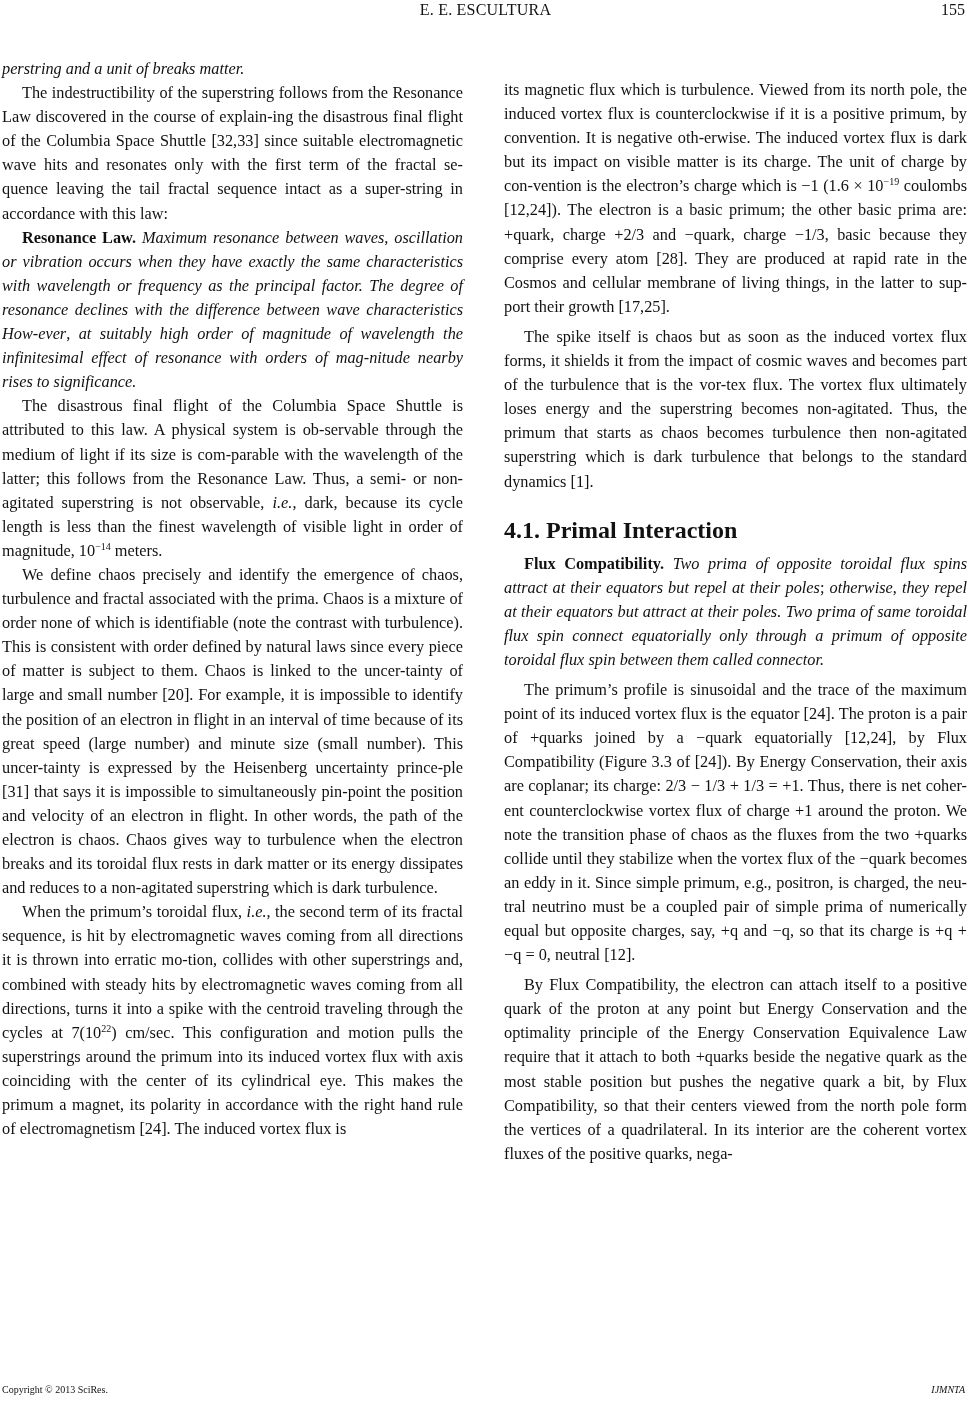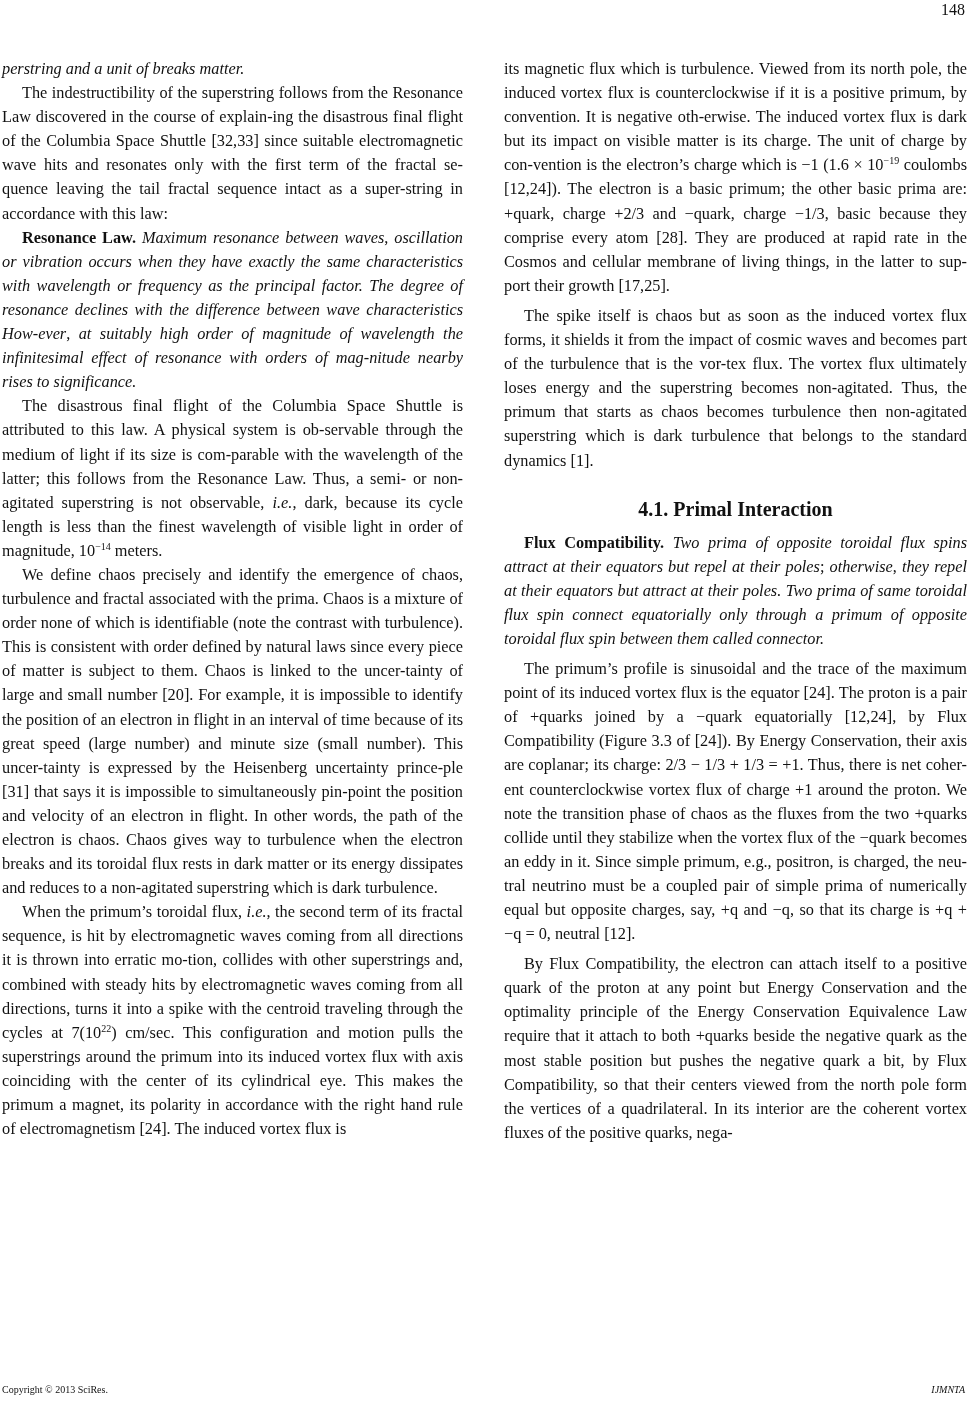--- a/index.html
+++ b/index.html
@@ -16,43 +16,44 @@
     font-size: 16px; letter-spacing: 0.2px;
   }
   .header .pageno {
     position: absolute; right: 6px; top: 1px; font-size: 16px;
   }
   .col {
     position: absolute; top: 57px; font-size: 16.3px; line-height: 24.1px;
     text-align: justify; hyphens: manual;
   }
   .col.left { left: 2px; width: 461px; }
-  .col.right { left: 504px; width: 463px; }
+  .col.right { left: 504px; width: 463px; margin-top: 21px; }
   .col p { margin: 0; }
   .col p.indent { text-indent: 20px; }
   .col p.gap { margin-top: 6px; }
   .col i, .col .it { font-style: italic; }
   .col b, .col .bd { font-weight: bold; }
   sup { font-size: 10px; line-height: 0; vertical-align: 6px; }
   h3.section {
-    margin: 24px 0 10px 0; font-size: 20px; font-weight: bold; line-height: 24px;
-    text-align: center;
+    margin: 24px 0 10px 0; font-size: 24px; font-weight: bold; line-height: 24px;
+    text-align: left;
   }
   .footer {
     position: absolute; left: 0; top: 1384px; width: 971px; height: 24px;
     font-size: 10px;
   }
   .footer .copy { position: absolute; left: 2px; top: 0; }
   .footer .journal { position: absolute; right: 6px; top: 0; font-weight: normal; font-style: italic; }
 </style>
 </head>
 <body>
 
 <div class="header">
-  <div class="pageno">148</div>
+  <div class="author">E. E. ESCULTURA</div>
+  <div class="pageno">155</div>
 </div>
 
 <div class="col left">
   <p class="it"><span>perstring and a unit of breaks matter.</span></p>
   <p class="indent"><span>The indestructibility of the superstring follows from the Resonance Law discovered in the course of explain-ing the disastrous final flight of the Columbia Space Shuttle [32,33] since suitable electromagnetic wave hits and resonates only with the first term of the fractal se-quence leaving the tail fractal sequence intact as a super-string in accordance with this law:</span></p>
   <p class="indent"><b>Resonance Law.</b> <i>Maximum resonance between waves</i><span>, </span><i>oscillation or vibration occurs when they have exactly the same characteristics with wavelength or frequency as the principal factor. The degree of resonance declines with the difference between wave characteristics How-ever</i><span>, </span><i>at suitably high order of magnitude of wavelength the infinitesimal effect of resonance with orders of mag-nitude nearby rises to significance.</i></p>
   <p class="indent"><span>The disastrous final flight of the Columbia Space Shuttle is attributed to this law. A physical system is ob-servable through the medium of light if its size is com-parable with the wavelength of the latter; this follows from the Resonance Law. Thus, a semi- or non-agitated superstring is not observable, </span><i>i.e.</i><span>, dark, because its cycle length is less than the finest wavelength of visible light in order of magnitude, 10</span><sup>−14</sup><span> meters.</span></p>
   <p class="indent"><span>We define chaos precisely and identify the emergence of chaos, turbulence and fractal associated with the prima. Chaos is a mixture of order none of which is identifiable (note the contrast with turbulence). This is consistent with order defined by natural laws since every piece of matter is subject to them. Chaos is linked to the uncer-tainty of large and small number [20]. For example, it is impossible to identify the position of an electron in flight in an interval of time because of its great speed (large number) and minute size (small number). This uncer-tainty is expressed by the Heisenberg uncertainty prince-ple [31] that says it is impossible to simultaneously pin-point the position and velocity of an electron in flight. In other words, the path of the electron is chaos. Chaos gives way to turbulence when the electron breaks and its toroidal flux rests in dark matter or its energy dissipates and reduces to a non-agitated superstring which is dark turbulence.</span></p>
   <p class="indent"><span>When the primum’s toroidal flux, </span><i>i.e.</i><span>, the second term of its fractal sequence, is hit by electromagnetic waves coming from all directions it is thrown into erratic mo-tion, collides with other superstrings and, combined with steady hits by electromagnetic waves coming from all directions, turns it into a spike with the centroid traveling through the cycles at 7(10</span><sup>22</sup><span>) cm/sec. This configuration and motion pulls the superstrings around the primum into its induced vortex flux with axis coinciding with the center of its cylindrical eye. This makes the primum a magnet, its polarity in accordance with the right hand rule of electromagnetism [24]. The induced vortex flux is</span></p>
 </div>

